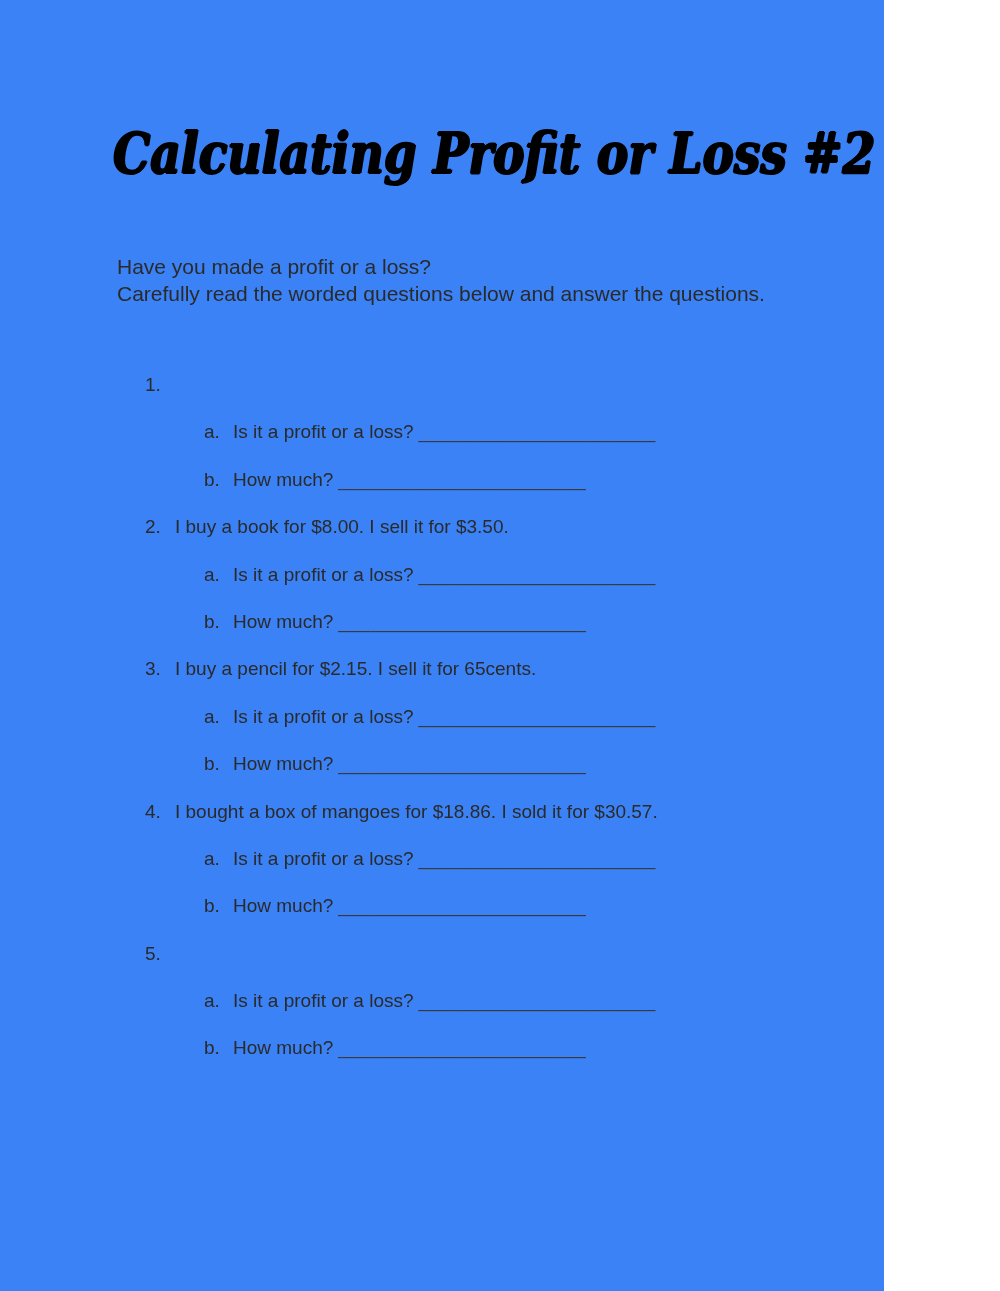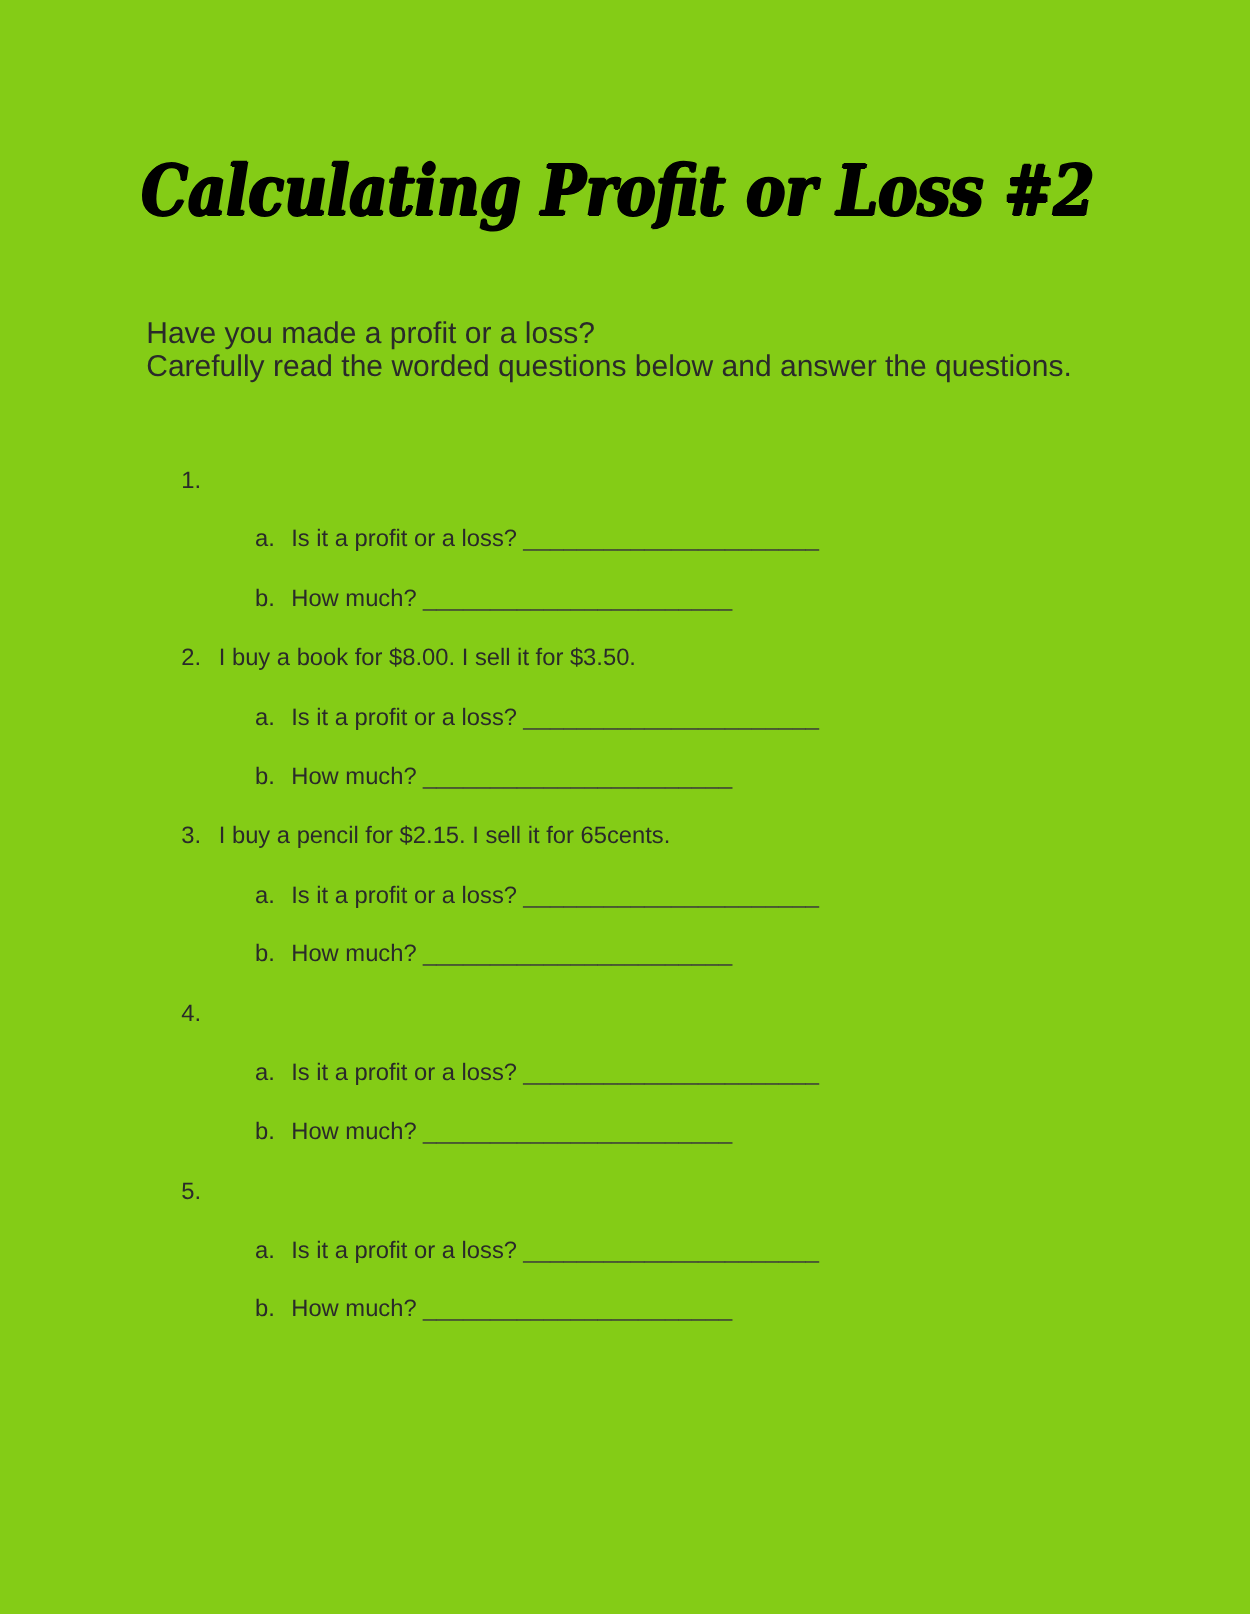--- a/index.html
+++ b/index.html
@@ -3,23 +3,23 @@
 <meta charset="utf-8">
 <style>
   * { box-sizing: border-box; }
   html, body {
     margin: 0;
     padding: 0;
     background: #ffffff;
   }
   .page {
     position: relative;
-    width: 1000px;
+    width: 884px;
     height: 1291px;
-    background: #84cc16;
+    background: #3b82f6;
     font-family: "Liberation Sans", sans-serif;
     color: #2a2a2a;
     overflow: hidden;
     padding-left: 44px;
   }
   .title {
     position: absolute;
     top: 120px;
     left: 113px;
     margin: 0;
@@ -32,21 +32,21 @@
     white-space: nowrap;
     letter-spacing: 0px;
     transform: scaleX(0.84);
     transform-origin: left center;
     text-shadow: 1.3px 0 0 #000, -1.3px 0 0 #000, 0 0.8px 0 #000, 0 -0.8px 0 #000;
   }
   .intro-line {
     position: absolute;
     left: 117px;
     margin: 0;
-    font-size: 24px;
+    font-size: 21px;
     line-height: 21px;
     white-space: nowrap;
   }
   .intro-1 { top: 256px; }
   .intro-2 { top: 283px; }
 
   .questions {
     position: absolute;
     top: 375px;
     left: 0;
@@ -135,20 +135,21 @@
       <div class="line">
         <span class="p-letter">b.</span>
         <span class="p-label">How much?</span>
         <span class="p-blank">_______________________</span>
       </div>
     </div>
 
     <div>
       <div class="line">
         <span class="q-num">4.</span>
+        <span class="q-text">I bought a box of mangoes for $18.86. I sold it for $30.57.</span>
       </div>
       <div class="line">
         <span class="p-letter">a.</span>
         <span class="p-label">Is it a profit or a loss?</span>
         <span class="p-blank">______________________</span>
       </div>
       <div class="line">
         <span class="p-letter">b.</span>
         <span class="p-label">How much?</span>
         <span class="p-blank">_______________________</span>

